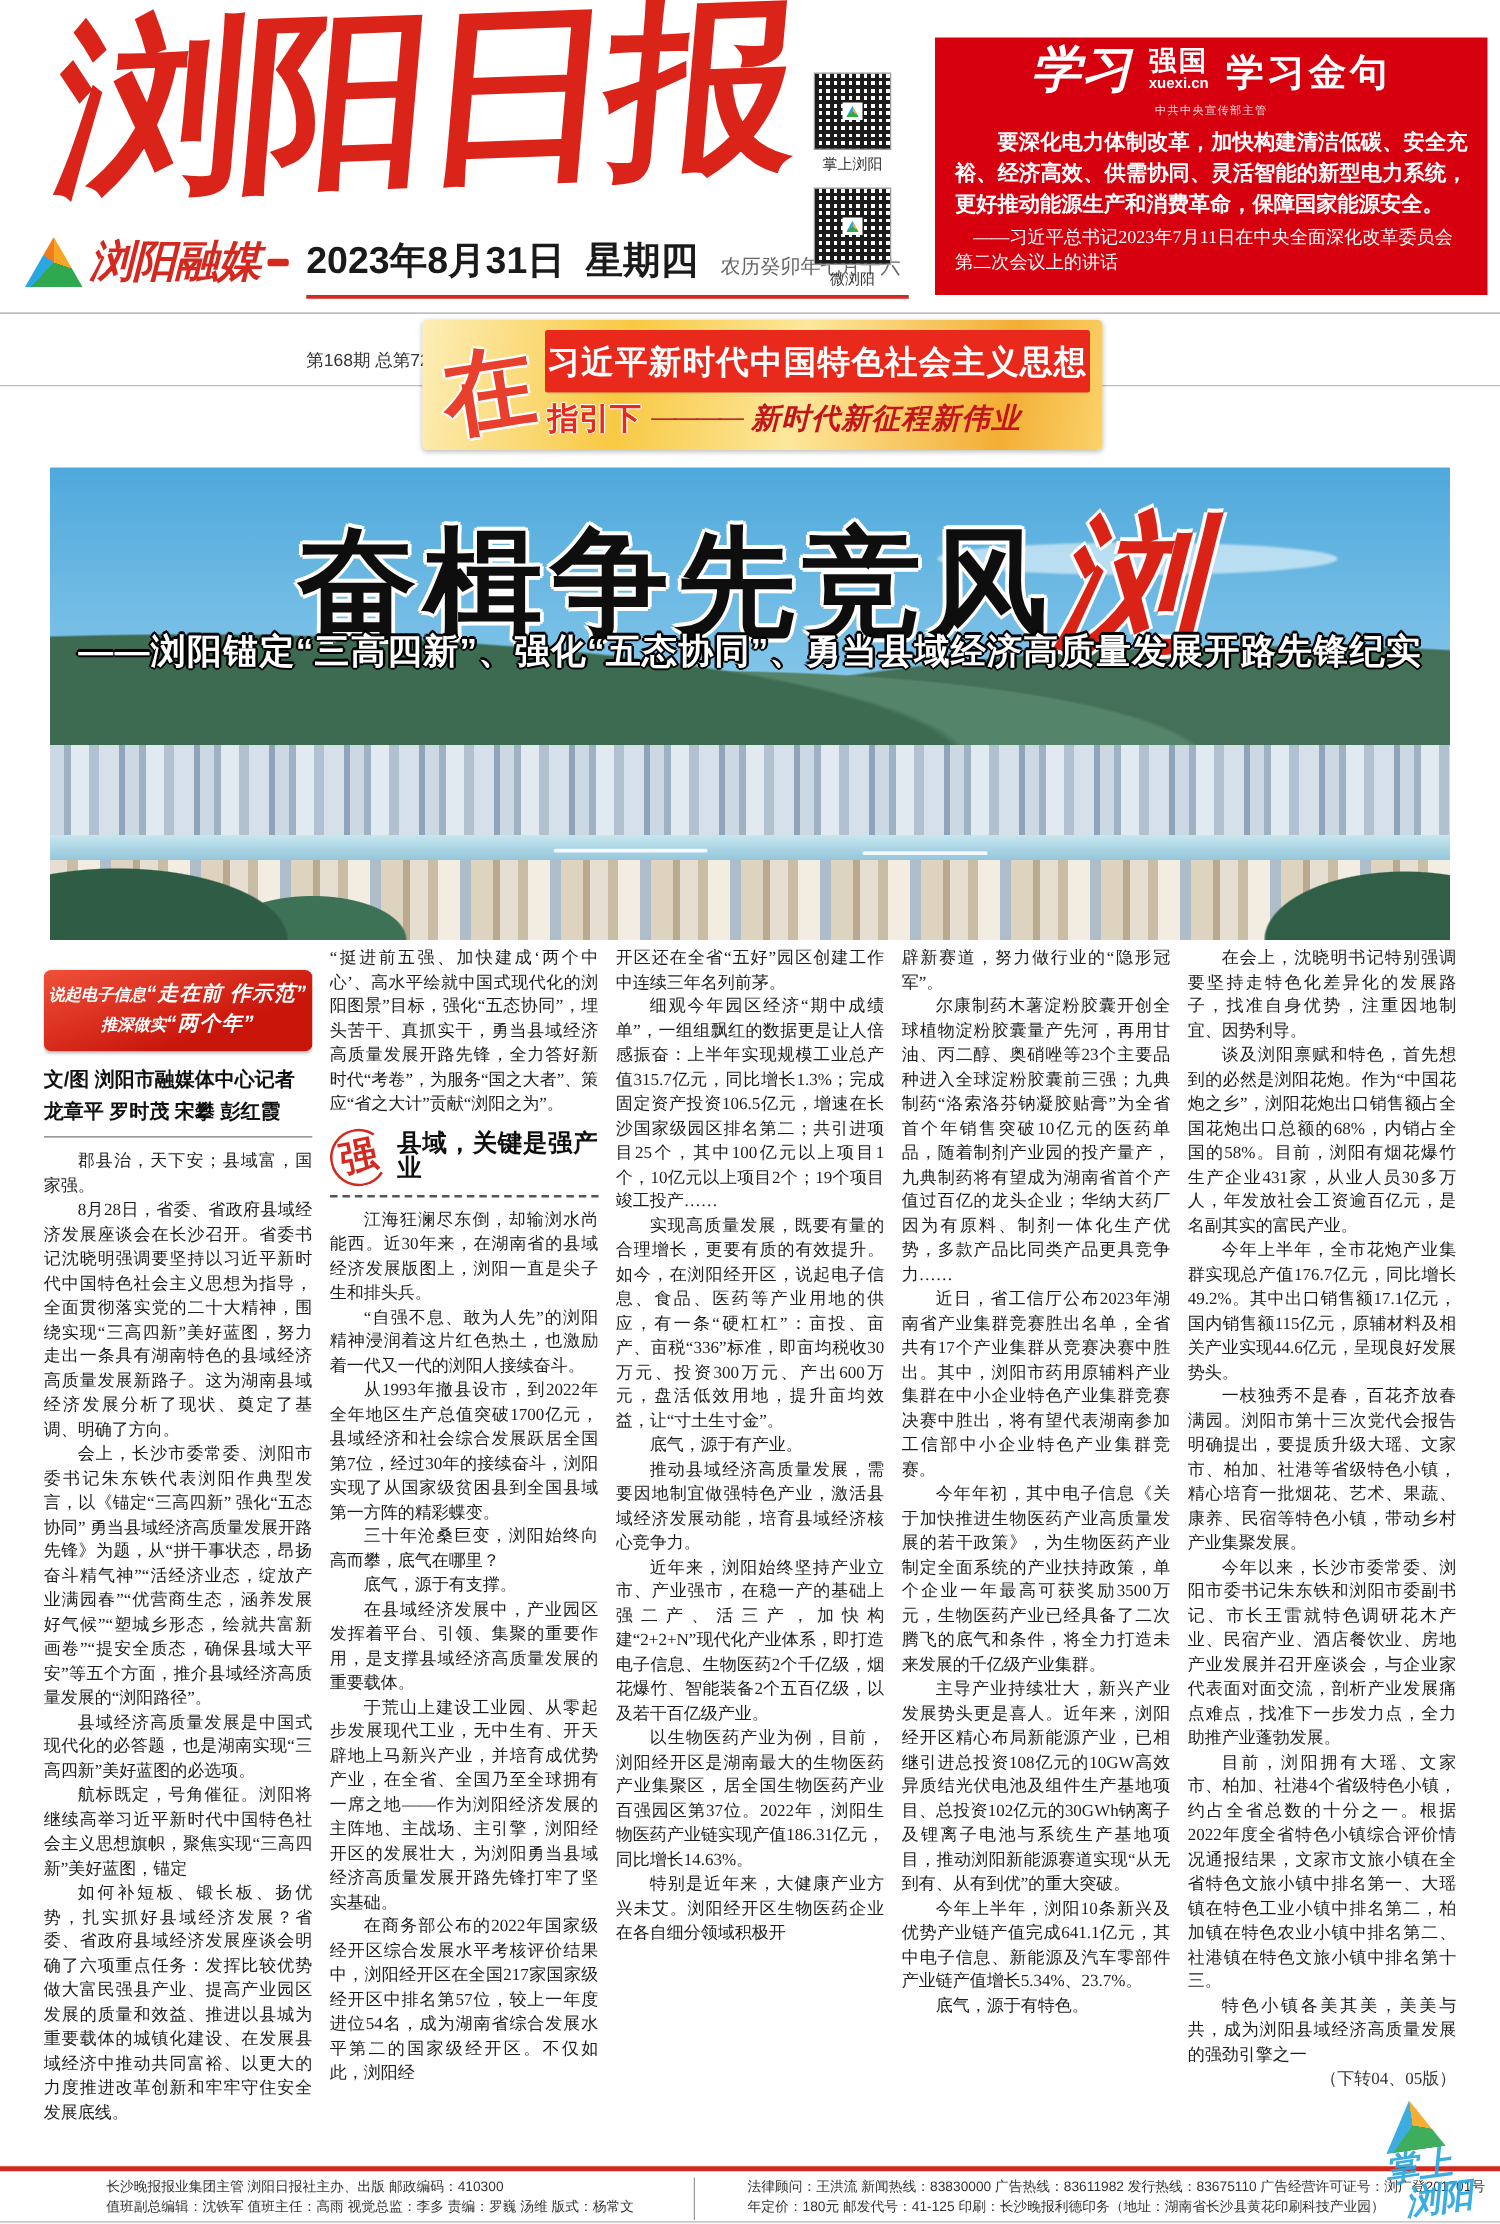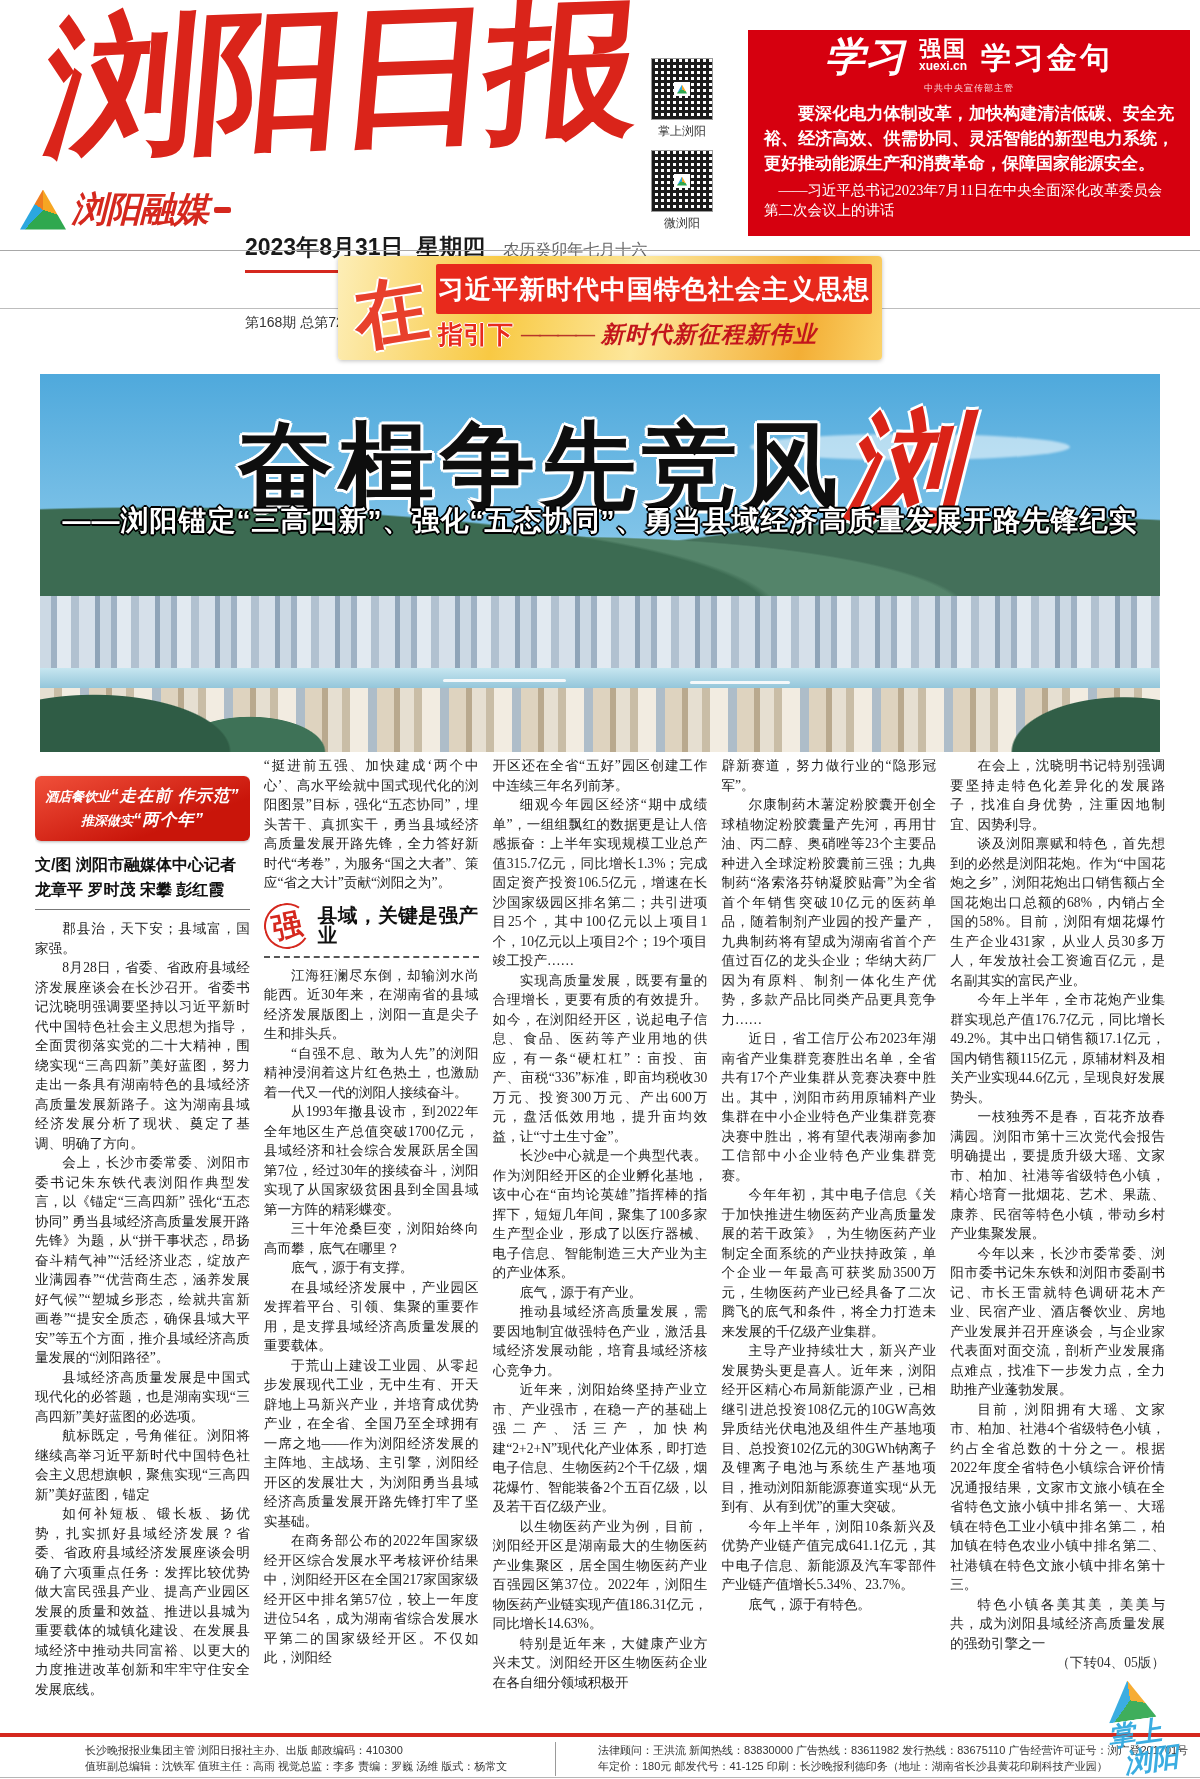--- a/index.html
+++ b/index.html
@@ -12,21 +12,21 @@
       transform:skewX(-7deg) rotate(-2deg);white-space:nowrap;line-height:1.25;}
   .media-logo{position:absolute;left:20px;top:186px;display:flex;align-items:center;gap:6px;}
   .media-tri{width:46px;height:40px;background:conic-gradient(#f6a623 0 30%,#2fa84f 30% 62%,#2ba7df 62% 85%,#ef7d20 85%);
       clip-path:polygon(50% 0,0 100%,100% 100%);}
   .media-name{font-size:35px;font-weight:900;font-style:italic;color:#d5281e;
       font-family:"DejaVu Serif",serif;letter-spacing:-1px;}
   .media-matrix{writing-mode:vertical-rl;background:#d5281e;color:#fff;font-size:12px;
       font-weight:bold;padding:3px 2px;line-height:1.1;border-radius:2px;}
   .dateline{position:absolute;left:245px;top:188px;width:482px;}
   .date-row{display:flex;align-items:baseline;gap:18px;}
-  .date-main{font-size:23px;font-weight:bold;color:#1a1a1a;font-family:"Liberation Sans",sans-serif;margin-top:44px;}
+  .date-main{font-size:30px;font-weight:bold;color:#1a1a1a;font-family:"Liberation Sans",sans-serif;}
   .date-lunar{font-size:16px;color:#666;font-family:"Liberation Sans",sans-serif;}
   .red-rule{height:3px;background:#d5281e;margin:7px 0 5px;}
   .issue-row{font-size:14px;color:#333;font-family:"Liberation Sans",sans-serif;display:flex;gap:14px;align-items:baseline;}
   .pages-today{font-size:21px;font-weight:bold;color:#111;margin-top:28px;}
   .qr-col{position:absolute;left:646px;top:58px;width:72px;text-align:center;
       font-family:"Liberation Sans",sans-serif;}
   .qr{width:60px;height:60px;margin:0 auto;border:1px solid #9a9a9a;position:relative;
       background-image:repeating-linear-gradient(0deg,#1b1b1b 0 3px,transparent 3px 6px),
                        repeating-linear-gradient(90deg,#1b1b1b 0 3px,#fff 3px 6px);}
   .qr-center{position:absolute;left:50%;top:50%;width:16px;height:14px;transform:translate(-50%,-50%);
@@ -221,21 +221,21 @@
     <div class="trees-r"></div>
     <div class="hl">
       <span class="hl-main">奋楫争先竞风</span><span class="hl-accent">浏</span>
     </div>
     <div class="hero-sub">——浏阳锚定“三高四新”、强化“五态协同”、勇当县域经济高质量发展开路先锋纪实</div>
   </div>
 
   <div class="article">
     <div class="col">
       <div class="badge">
-        <div><span class="sm">酒店餐饮业</span><span class="em">“走在前 作示范”</span></div>
+        <div><span class="sm">说起电子信息</span><span class="em">“走在前 作示范”</span></div>
         <div><span class="sm">推深做实</span><span class="em">“两个年”</span></div>
       </div>
       <div class="byline">
         <div>文/图 浏阳市融媒体中心记者</div>
         <div>龙章平 罗时茂 宋攀 彭红霞</div>
       </div>
       <div class="byline-rule"></div>
       <div class="col-text">
           <p>郡县治，天下安；县域富，国家强。</p>
           <p>8月28日，省委、省政府县域经济发展座谈会在长沙召开。省委书记沈晓明强调要坚持以习近平新时代中国特色社会主义思想为指导，全面贯彻落实党的二十大精神，围绕实现“三高四新”美好蓝图，努力走出一条具有湖南特色的县域经济高质量发展新路子。这为湖南县域经济发展分析了现状、奠定了基调、明确了方向。</p>
@@ -260,21 +260,20 @@
           <p>在县域经济发展中，产业园区发挥着平台、引领、集聚的重要作用，是支撑县域经济高质量发展的重要载体。</p>
           <p>于荒山上建设工业园、从零起步发展现代工业，无中生有、开天辟地上马新兴产业，并培育成优势产业，在全省、全国乃至全球拥有一席之地——作为浏阳经济发展的主阵地、主战场、主引擎，浏阳经开区的发展壮大，为浏阳勇当县域经济高质量发展开路先锋打牢了坚实基础。</p>
           <p>在商务部公布的2022年国家级经开区综合发展水平考核评价结果中，浏阳经开区在全国217家国家级经开区中排名第57位，较上一年度进位54名，成为湖南省综合发展水平第二的国家级经开区。不仅如此，浏阳经</p>
         </div>
       </div>
     <div class="col">
         <div class="col-text">
           <p class="flush">开区还在全省“五好”园区创建工作中连续三年名列前茅。</p>
           <p>细观今年园区经济“期中成绩单”，一组组飘红的数据更是让人倍感振奋：上半年实现规模工业总产值315.7亿元，同比增长1.3%；完成固定资产投资106.5亿元，增速在长沙国家级园区排名第二；共引进项目25个，其中100亿元以上项目1个，10亿元以上项目2个；19个项目竣工投产……</p>
           <p>实现高质量发展，既要有量的合理增长，更要有质的有效提升。如今，在浏阳经开区，说起电子信息、食品、医药等产业用地的供应，有一条“硬杠杠”：亩投、亩产、亩税“336”标准，即亩均税收30万元、投资300万元、产出600万元，盘活低效用地，提升亩均效益，让“寸土生寸金”。</p>
-          <p>长沙e中心就是一个典型代表。作为浏阳经开区的企业孵化基地，该中心在“亩均论英雄”指挥棒的指挥下，短短几年间，聚集了100多家生产型企业，形成了以医疗器械、电子信息、智能制造三大产业为主的产业体系。</p>
           <p>底气，源于有产业。</p>
           <p>推动县域经济高质量发展，需要因地制宜做强特色产业，激活县域经济发展动能，培育县域经济核心竞争力。</p>
           <p>近年来，浏阳始终坚持产业立市、产业强市，在稳一产的基础上强二产、活三产，加快构建“2+2+N”现代化产业体系，即打造电子信息、生物医药2个千亿级，烟花爆竹、智能装备2个五百亿级，以及若干百亿级产业。</p>
           <p>以生物医药产业为例，目前，浏阳经开区是湖南最大的生物医药产业集聚区，居全国生物医药产业百强园区第37位。2022年，浏阳生物医药产业链实现产值186.31亿元，同比增长14.63%。</p>
           <p>特别是近年来，大健康产业方兴未艾。浏阳经开区生物医药企业在各自细分领域积极开</p>
         </div>
       </div>
     <div class="col">
         <div class="col-text">
           <p class="flush">辟新赛道，努力做行业的“隐形冠军”。</p>

